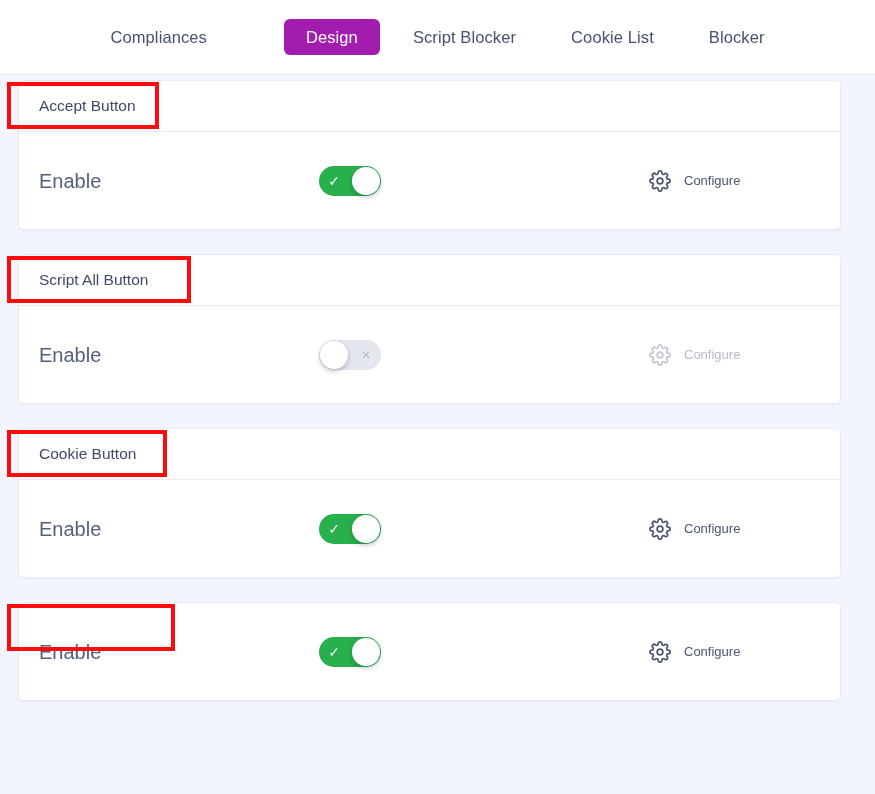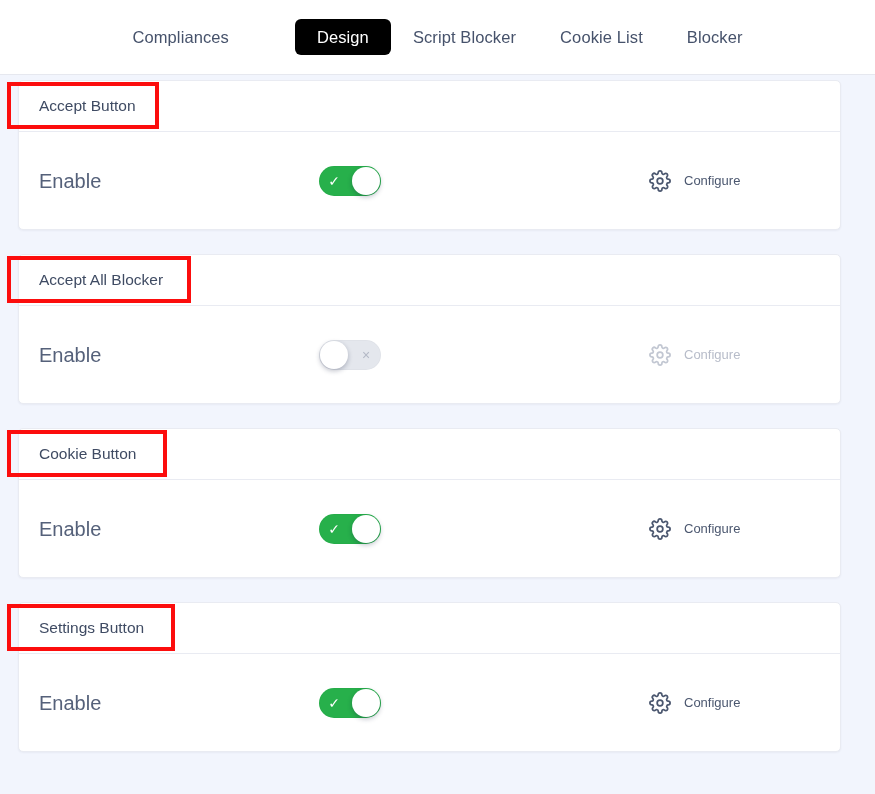--- a/index.html
+++ b/index.html
@@ -14,34 +14,34 @@
 
   
   .topbar {
     position: relative;
     height: 75px;
     background: #ffffff;
     border-bottom: 1px solid #e6e8ef;
     display: flex;
     align-items: center;
     justify-content: center;
-    gap: 0px;
+    gap: 11px;
   }
   .tab {
     font-size: 16.5px;
     color: #46526b;
     padding: 10px 22px;
     border-radius: 6px;
     white-space: nowrap;
     letter-spacing: .1px;
     cursor: pointer;
     line-height: 1;
   }
   .tab.active {
-    background: #000000;
+    background: #a21caf;
     color: #ffffff;
     font-weight: 400;
     margin-left: 44px;
   }
 
   
   .content {
     padding: 5px 34px 0 18px;
   }
 
@@ -183,21 +183,21 @@
               <path d="M19.4 15a1.65 1.65 0 0 0 .33 1.82l.06.06a2 2 0 1 1-2.83 2.83l-.06-.06a1.65 1.65 0 0 0-1.82-.33 1.65 1.65 0 0 0-1 1.51V21a2 2 0 0 1-4 0v-.09A1.65 1.65 0 0 0 9 19.4a1.65 1.65 0 0 0-1.82.33l-.06.06a2 2 0 1 1-2.83-2.83l.06-.06a1.65 1.65 0 0 0 .33-1.82 1.65 1.65 0 0 0-1.51-1H3a2 2 0 0 1 0-4h.09A1.65 1.65 0 0 0 4.6 9a1.65 1.65 0 0 0-.33-1.82l-.06-.06a2 2 0 1 1 2.83-2.83l.06.06A1.65 1.65 0 0 0 9 4.6h.08A1.65 1.65 0 0 0 10 3.09V3a2 2 0 0 1 4 0v.09A1.65 1.65 0 0 0 15 4.6a1.65 1.65 0 0 0 1.82-.33l.06-.06a2 2 0 1 1 2.83 2.83l-.06.06A1.65 1.65 0 0 0 19.4 9v.08a1.65 1.65 0 0 0 1.51 1H21a2 2 0 0 1 0 4h-.09a1.65 1.65 0 0 0-1.51 1z"></path>
             </svg>
           </span>
           <span class="cfg-label">Configure</span>
         </div>
       </div>
       <div class="annot" style="left: -12px; top: 1px; height: 47px; width: 152px;"></div>
     </div>
     <div class="card">
       <div class="card-header">
-        <div class="card-title">Accept All Blocker</div>
+        <div class="card-title">Script All Button</div>
       </div>
       <div class="card-body">
         <div class="row-label">Enable</div>
         <div class="toggle-cell">
           <div class="toggle off">
             <span class="glyph">×</span>
             <span class="knob"></span>
           </div>
         </div>
         <div class="configure disabled">
@@ -230,23 +230,20 @@
               <circle cx="12" cy="12" r="3.1"></circle>
               <path d="M19.4 15a1.65 1.65 0 0 0 .33 1.82l.06.06a2 2 0 1 1-2.83 2.83l-.06-.06a1.65 1.65 0 0 0-1.82-.33 1.65 1.65 0 0 0-1 1.51V21a2 2 0 0 1-4 0v-.09A1.65 1.65 0 0 0 9 19.4a1.65 1.65 0 0 0-1.82.33l-.06.06a2 2 0 1 1-2.83-2.83l.06-.06a1.65 1.65 0 0 0 .33-1.82 1.65 1.65 0 0 0-1.51-1H3a2 2 0 0 1 0-4h.09A1.65 1.65 0 0 0 4.6 9a1.65 1.65 0 0 0-.33-1.82l-.06-.06a2 2 0 1 1 2.83-2.83l.06.06A1.65 1.65 0 0 0 9 4.6h.08A1.65 1.65 0 0 0 10 3.09V3a2 2 0 0 1 4 0v.09A1.65 1.65 0 0 0 15 4.6a1.65 1.65 0 0 0 1.82-.33l.06-.06a2 2 0 1 1 2.83 2.83l-.06.06A1.65 1.65 0 0 0 19.4 9v.08a1.65 1.65 0 0 0 1.51 1H21a2 2 0 0 1 0 4h-.09a1.65 1.65 0 0 0-1.51 1z"></path>
             </svg>
           </span>
           <span class="cfg-label">Configure</span>
         </div>
       </div>
       <div class="annot" style="left: -12px; top: 1px; height: 47px; width: 160px;"></div>
     </div>
     <div class="card">
-      <div class="card-header">
-        <div class="card-title">Settings Button</div>
-      </div>
       <div class="card-body">
         <div class="row-label">Enable</div>
         <div class="toggle-cell">
           <div class="toggle on">
             <span class="glyph">✓</span>
             <span class="knob"></span>
           </div>
         </div>
         <div class="configure">
           <span class="gear">

